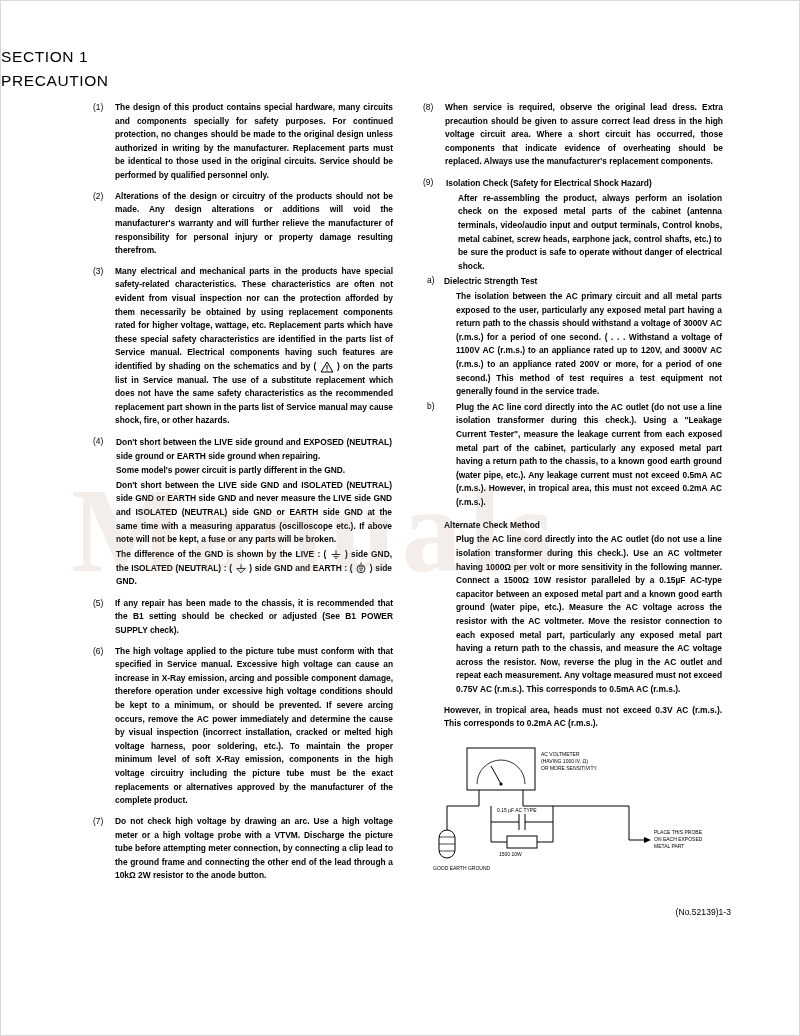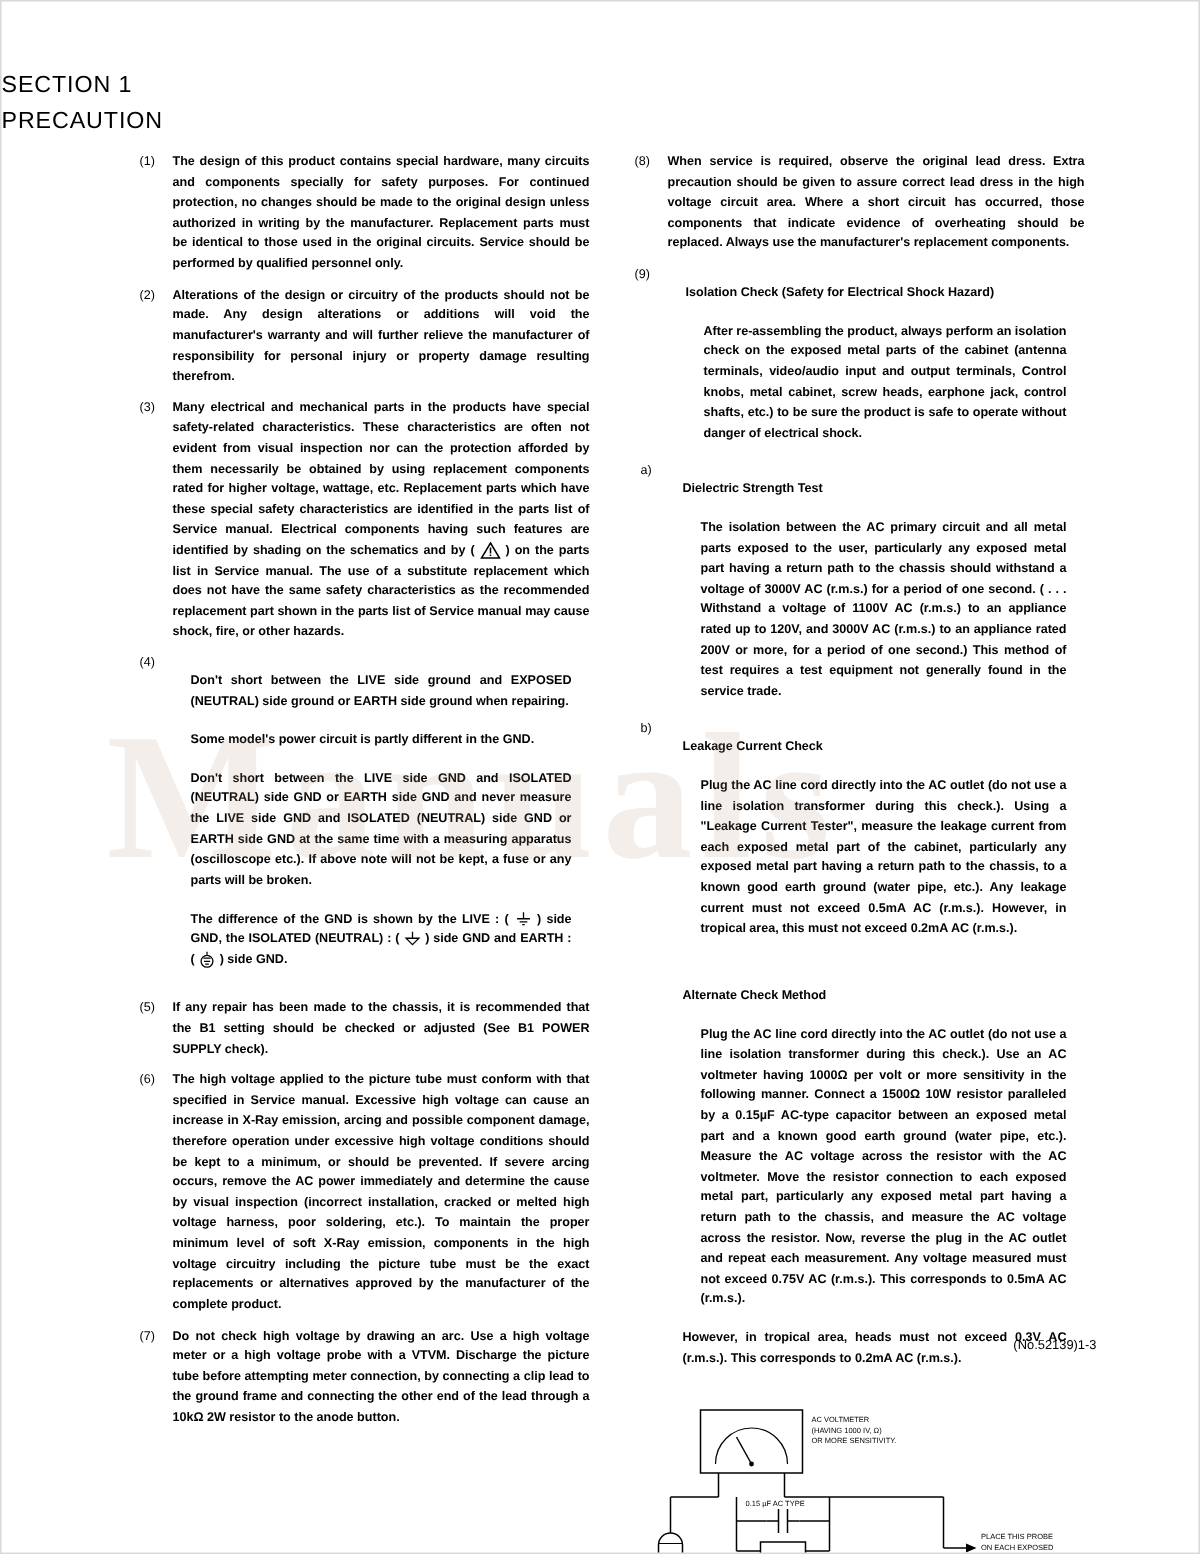--- a/index.html
+++ b/index.html
@@ -82,42 +82,42 @@
     padding-left: 4px;
   }
   .body {
     flex: 1 1 auto;
     font-weight: bold;
   }
   .indent2 {
     padding-left: 12px;
   }
   p {
-    margin: 12px;
+    margin: 1px;
   }
   .sym {
     display: inline-block;
     vertical-align: middle;
   }
   .warn-tri {
     display: inline-block;
     width: 14px;
     height: 12px;
     position: relative;
     vertical-align: middle;
   }
   .warn-tri svg, .sym svg { display: block; }
   .diagram {
     margin-top: 12px;
     margin-left: 6px;
   }
   .footer {
     position: absolute;
     right: 68px;
-    bottom: 134px;
+    bottom: 118px;
     font-size: 8.6px;
   }
   .spacer-line { height: 7px; }
 </style>
 </head>
 <body>
 
 <div class="page">
 
   <div class="watermark">Manuals</div>
@@ -238,21 +238,20 @@
         <div class="marker sub">a)</div>
         <div class="body">
           <p>Dielectric Strength Test</p>
           <p class="indent2">The isolation between the AC primary circuit and all metal parts exposed to the user, particularly any exposed metal part having a return path to the chassis should withstand a voltage of 3000V AC (r.m.s.) for a period of one second. ( . . . Withstand a voltage of 1100V AC (r.m.s.) to an appliance rated up to 120V, and 3000V AC (r.m.s.) to an appliance rated 200V or more, for a period of one second.) This method of test requires a test equipment not generally found in the service trade.</p>
         </div>
       </div>
 
       <div class="item">
         <div class="marker sub">b)</div>
         <div class="body">
-          <p>Leakage Current Check</p>
           <p class="indent2">Plug the AC line cord directly into the AC outlet (do not use a line isolation transformer during this check.). Using a "Leakage Current Tester", measure the leakage current from each exposed metal part of the cabinet, particularly any exposed metal part having a return path to the chassis, to a known good earth ground (water pipe, etc.). Any leakage current must not exceed 0.5mA AC (r.m.s.). However, in tropical area, this must not exceed 0.2mA AC (r.m.s.).</p>
         </div>
       </div>
       <div class="spacer-line"></div>
 
       <div class="item">
         <div class="marker sub"></div>
         <div class="body">
           <p>Alternate Check Method</p>
           <p class="indent2">Plug the AC line cord directly into the AC outlet (do not use a line isolation transformer during this check.). Use an AC voltmeter having 1000Ω per volt or more sensitivity in the following manner. Connect a 1500Ω 10W resistor paralleled by a 0.15µF AC-type capacitor between an exposed metal part and a known good earth ground (water pipe, etc.). Measure the AC voltage across the resistor with the AC voltmeter. Move the resistor connection to each exposed metal part, particularly any exposed metal part having a return path to the chassis, and measure the AC voltage across the resistor. Now, reverse the plug in the AC outlet and repeat each measurement. Any voltage measured must not exceed 0.75V AC (r.m.s.). This corresponds to 0.5mA AC (r.m.s.).</p>

